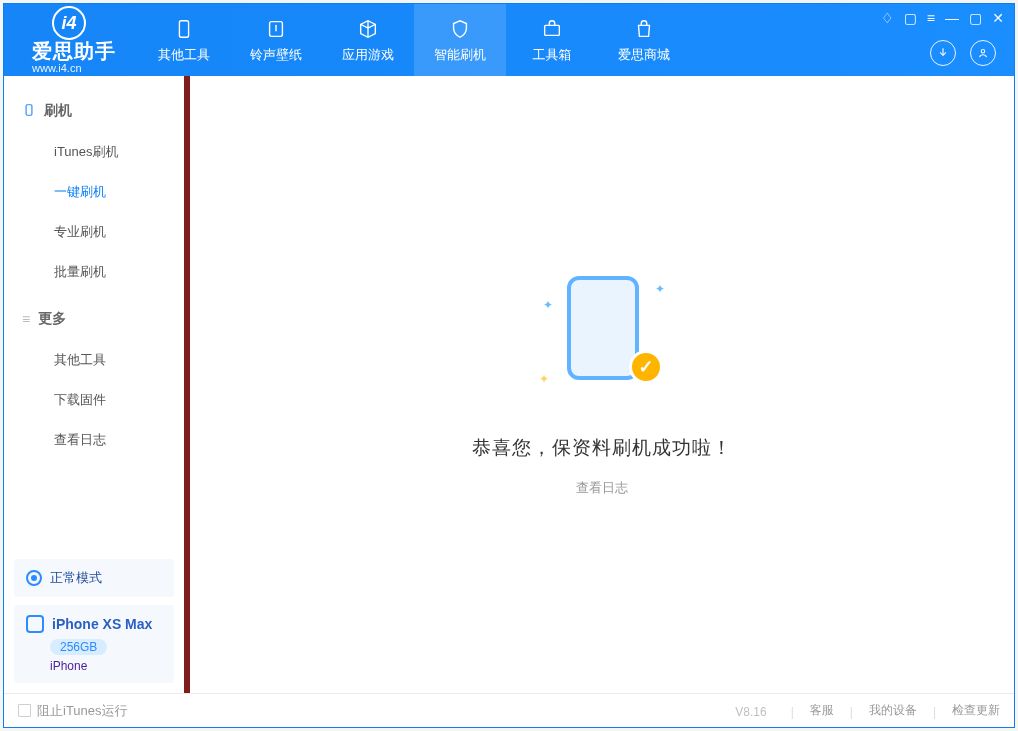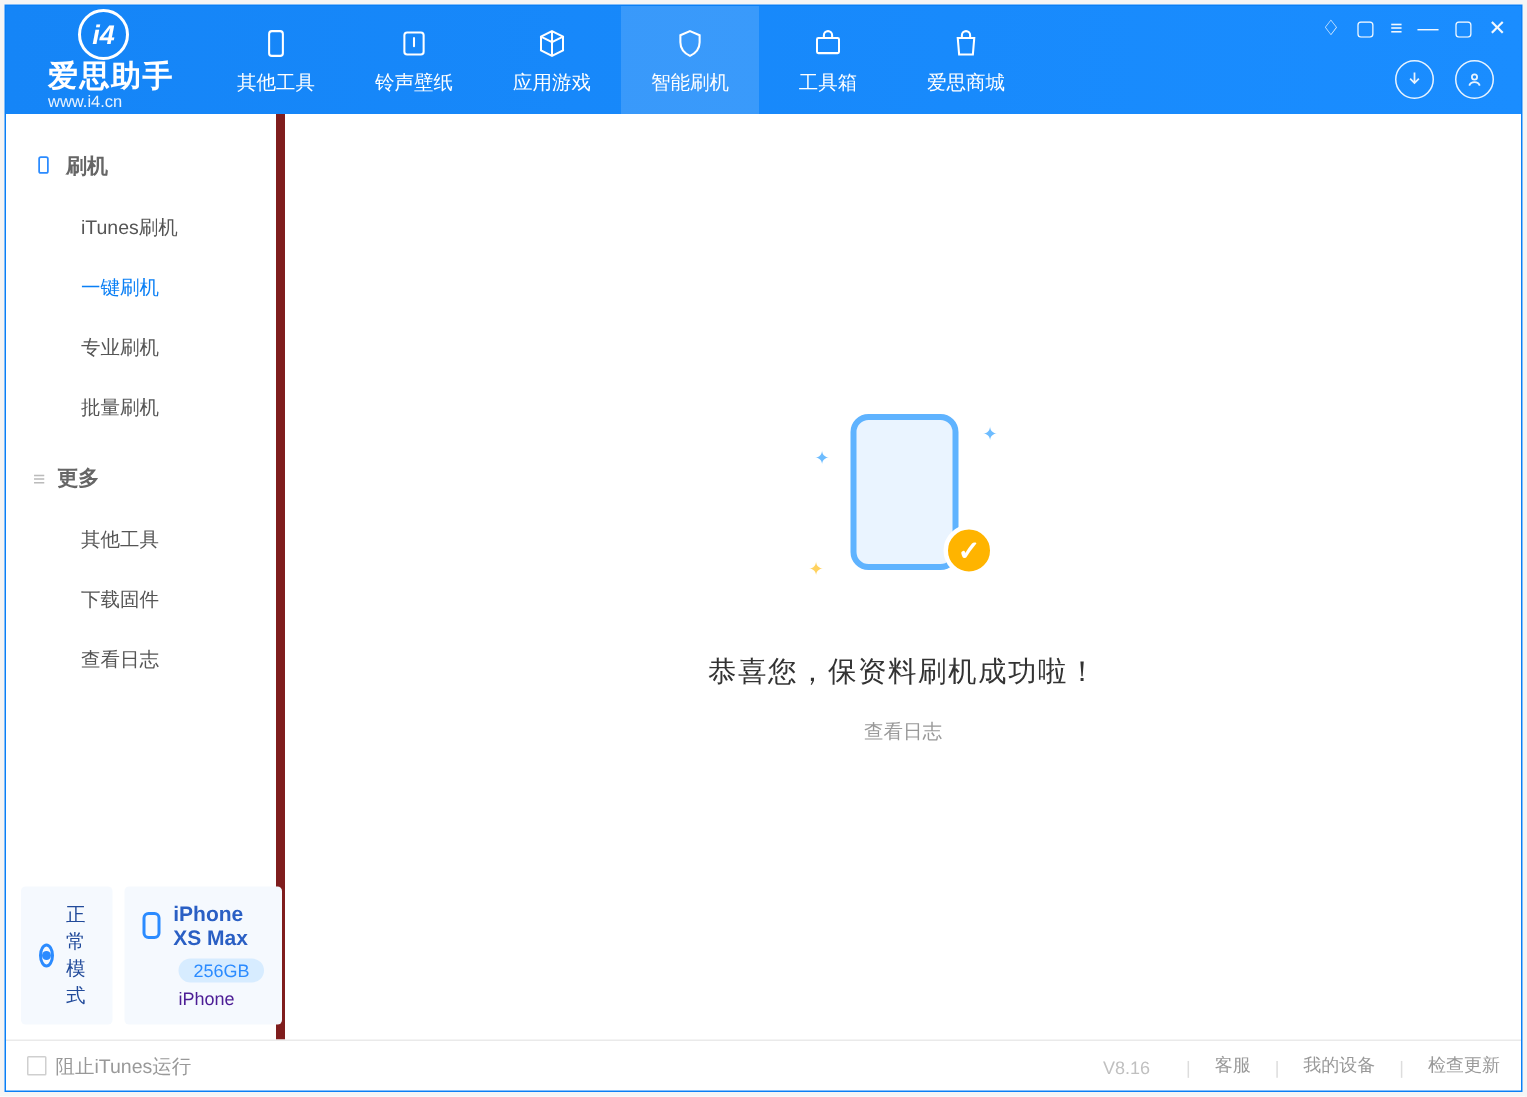--- a/index.html
+++ b/index.html
@@ -18,21 +18,21 @@
 .window-controls { position: absolute; top: 6px; right: 10px; display: flex; gap: 10px; align-items: center; }
 .window-controls > span { cursor: pointer; font-size: 14px; opacity: 0.95; }
 .header-right-icons { position: absolute; right: 18px; bottom: 10px; display: flex; gap: 14px; align-items: center; }
 .circ-btn { width: 26px; height: 26px; border: 1.5px solid #fff; border-radius: 50%; display: flex; align-items: center; justify-content: center; cursor: pointer; opacity: 0.9; }
 .main { flex: 1; display: flex; min-height: 0; }
 .sidebar { width: 186px; border-right: 6px solid #7f1d1d; display: flex; flex-direction: column; padding-top: 20px; }
 .side-section-title { display: flex; align-items: center; gap: 8px; padding: 6px 18px; color: #666; font-size: 14px; font-weight: bold; }
 .side-items { padding: 6px 0 12px 0; }
 .side-item { padding: 11px 18px 11px 50px; color: #555; cursor: pointer; font-size: 13px; }
 .side-item.active { color: #0a7ff5; }
-.device-cards { margin-top: auto; padding: 0 10px 10px 10px; display: flex; flex-direction: row; gap: 8px; }
+.device-cards { margin-top: auto; padding: 0 10px 10px 10px; display: flex; flex-direction: column; gap: 8px; }
 .card { background: #f5f9fe; border-radius: 3px; padding: 10px 12px; }
 .mode-row { display: flex; align-items: center; gap: 8px; color: #214a9a; font-size: 13px; }
 .mode-row .ring { width: 16px; height: 16px; border: 2px solid #2b8bff; border-radius: 50%; display: inline-flex; align-items: center; justify-content: center; }
 .mode-row .ring::after { content: ""; width: 6px; height: 6px; background: #2b8bff; border-radius: 50%; }
 .device-row { display: flex; align-items: center; gap: 8px; }
 .device-square { width: 18px; height: 18px; border: 2px solid #2b8bff; border-radius: 4px; display: inline-flex; align-items: center; justify-content: center; }
 .device-name { font-weight: bold; color: #2a5fc4; font-size: 14px; }
 .badge { display: inline-block; margin-top: 6px; margin-left: 24px; background: #d7ecff; color: #2b8bff; border-radius: 10px; padding: 1px 10px; font-size: 12px; }
 .device-sub { margin-left: 24px; margin-top: 4px; color: #4c1d95; font-size: 12px; }
 .highlight-box { border: 2px solid #e23d3d; margin: 2px 8px 6px 8px; padding: 10px 8px; display: flex; gap: 18px; align-items: center; }

